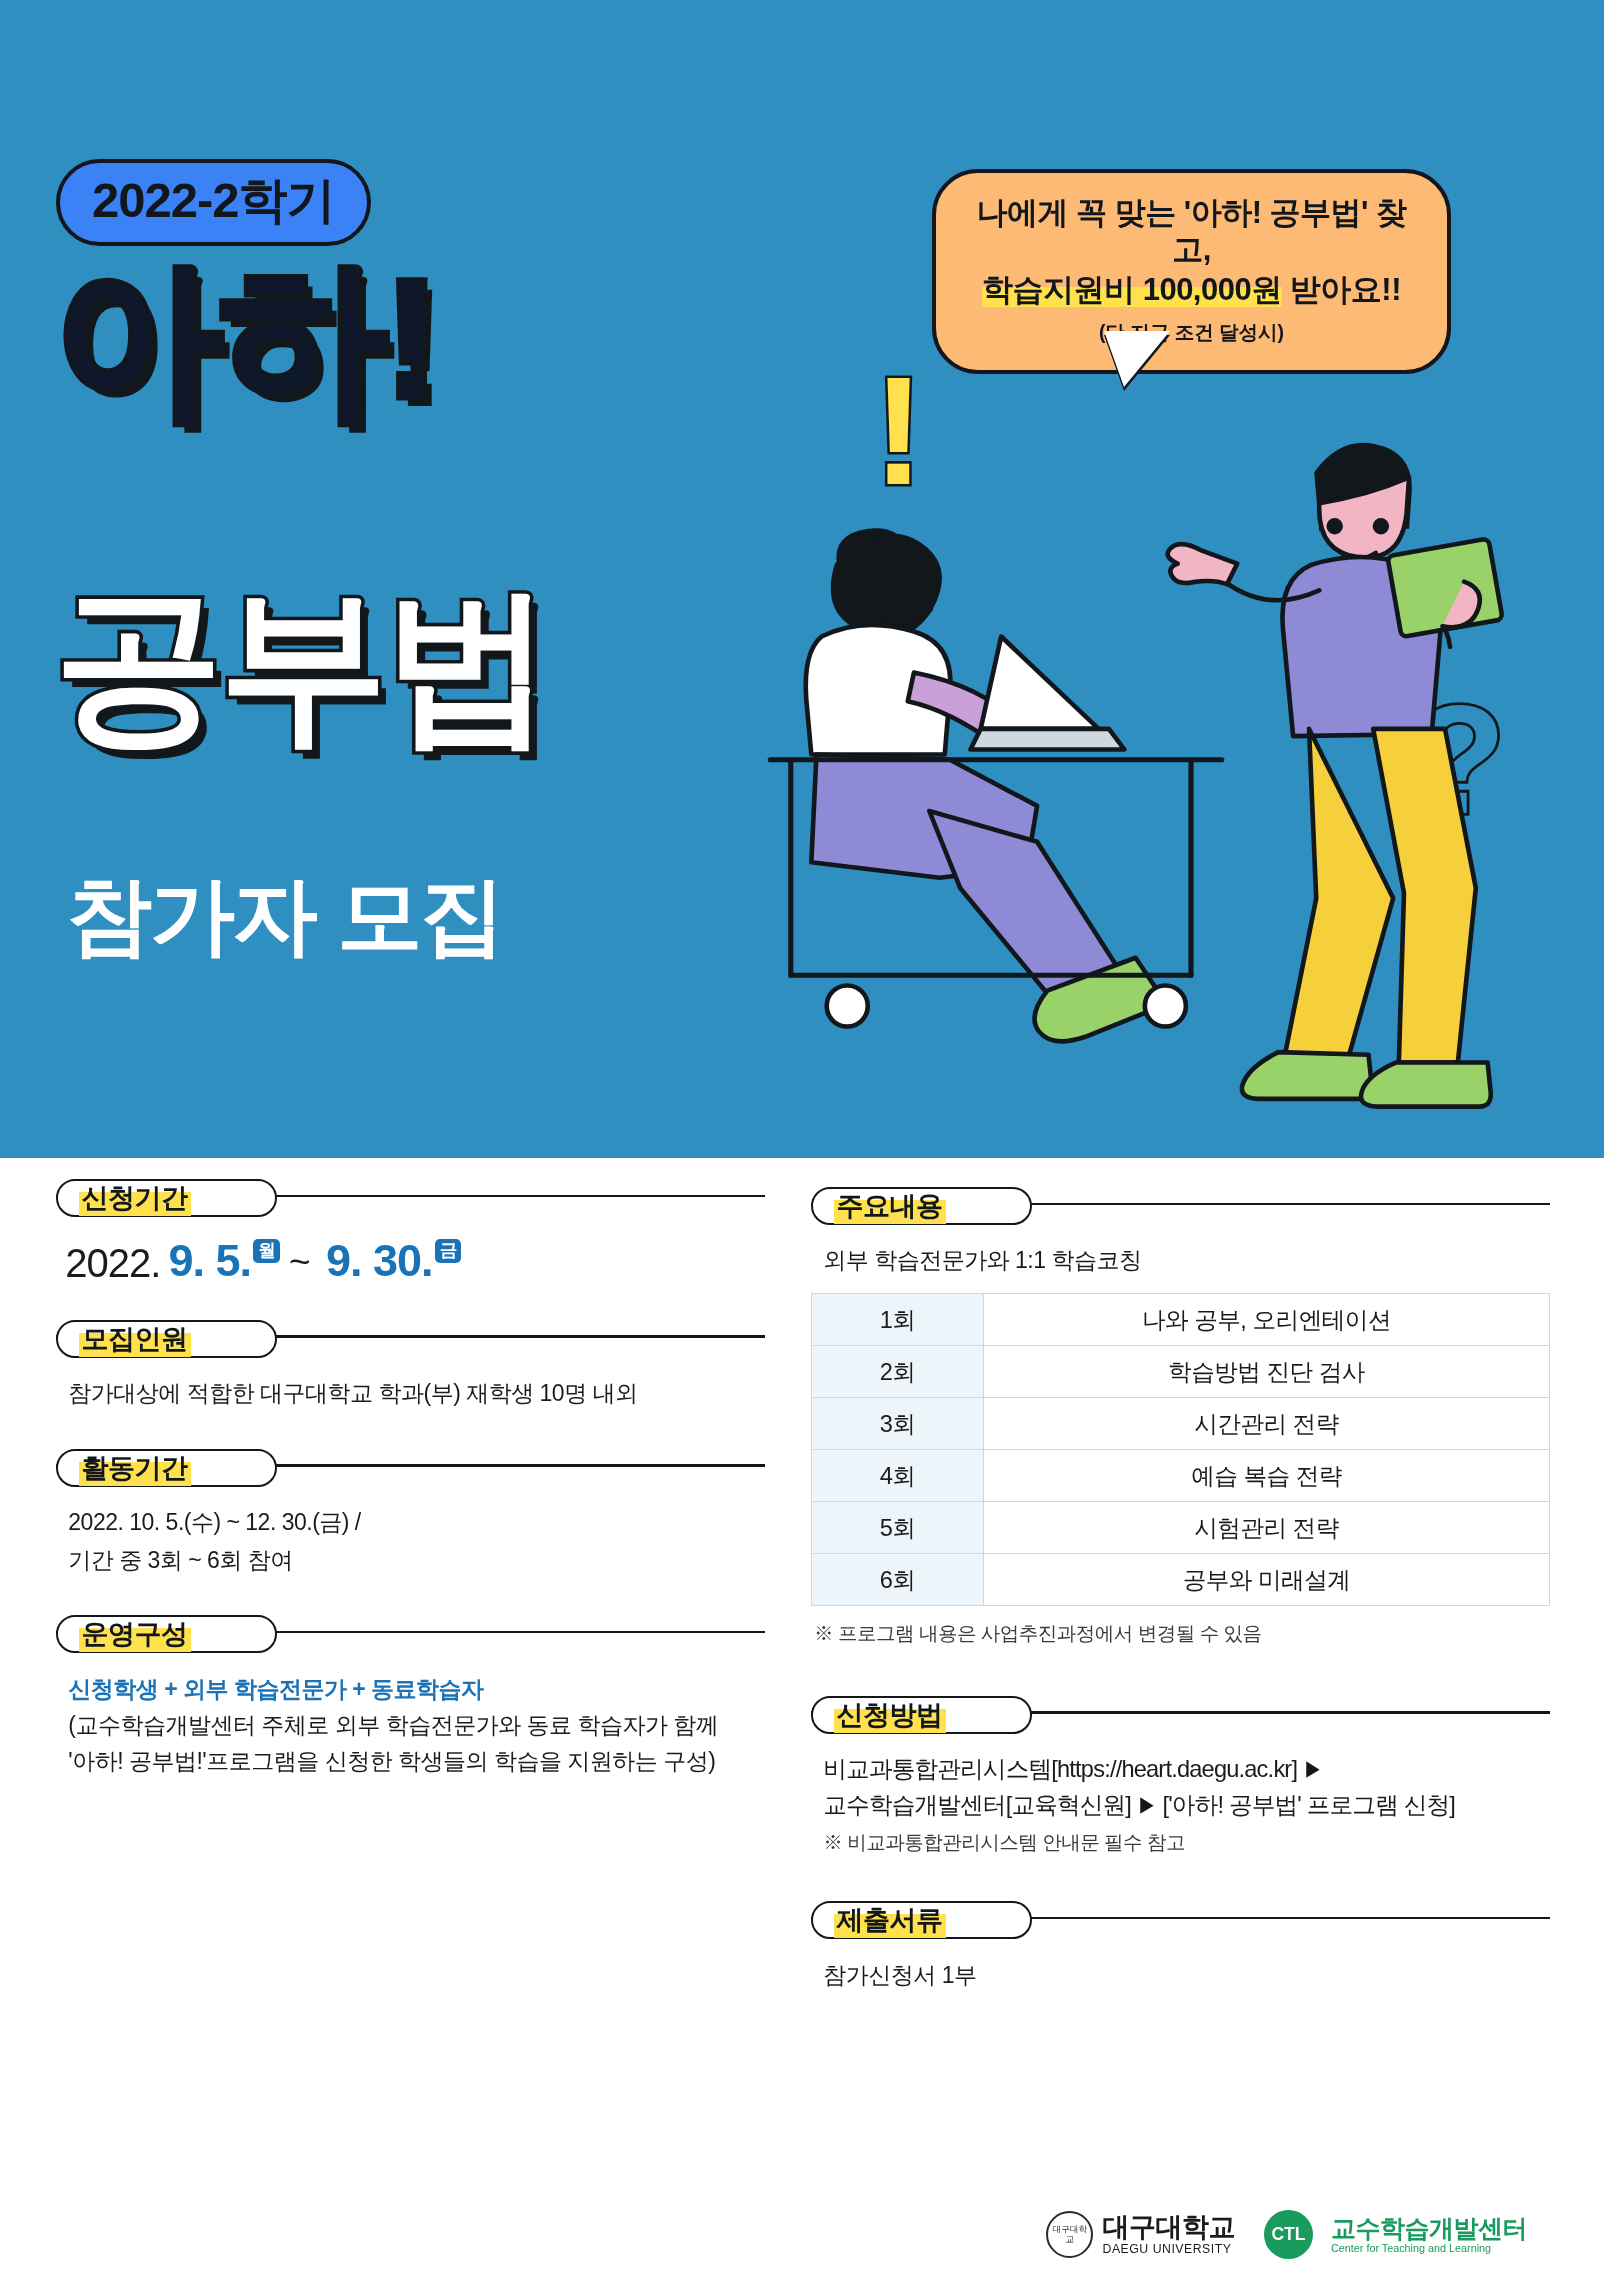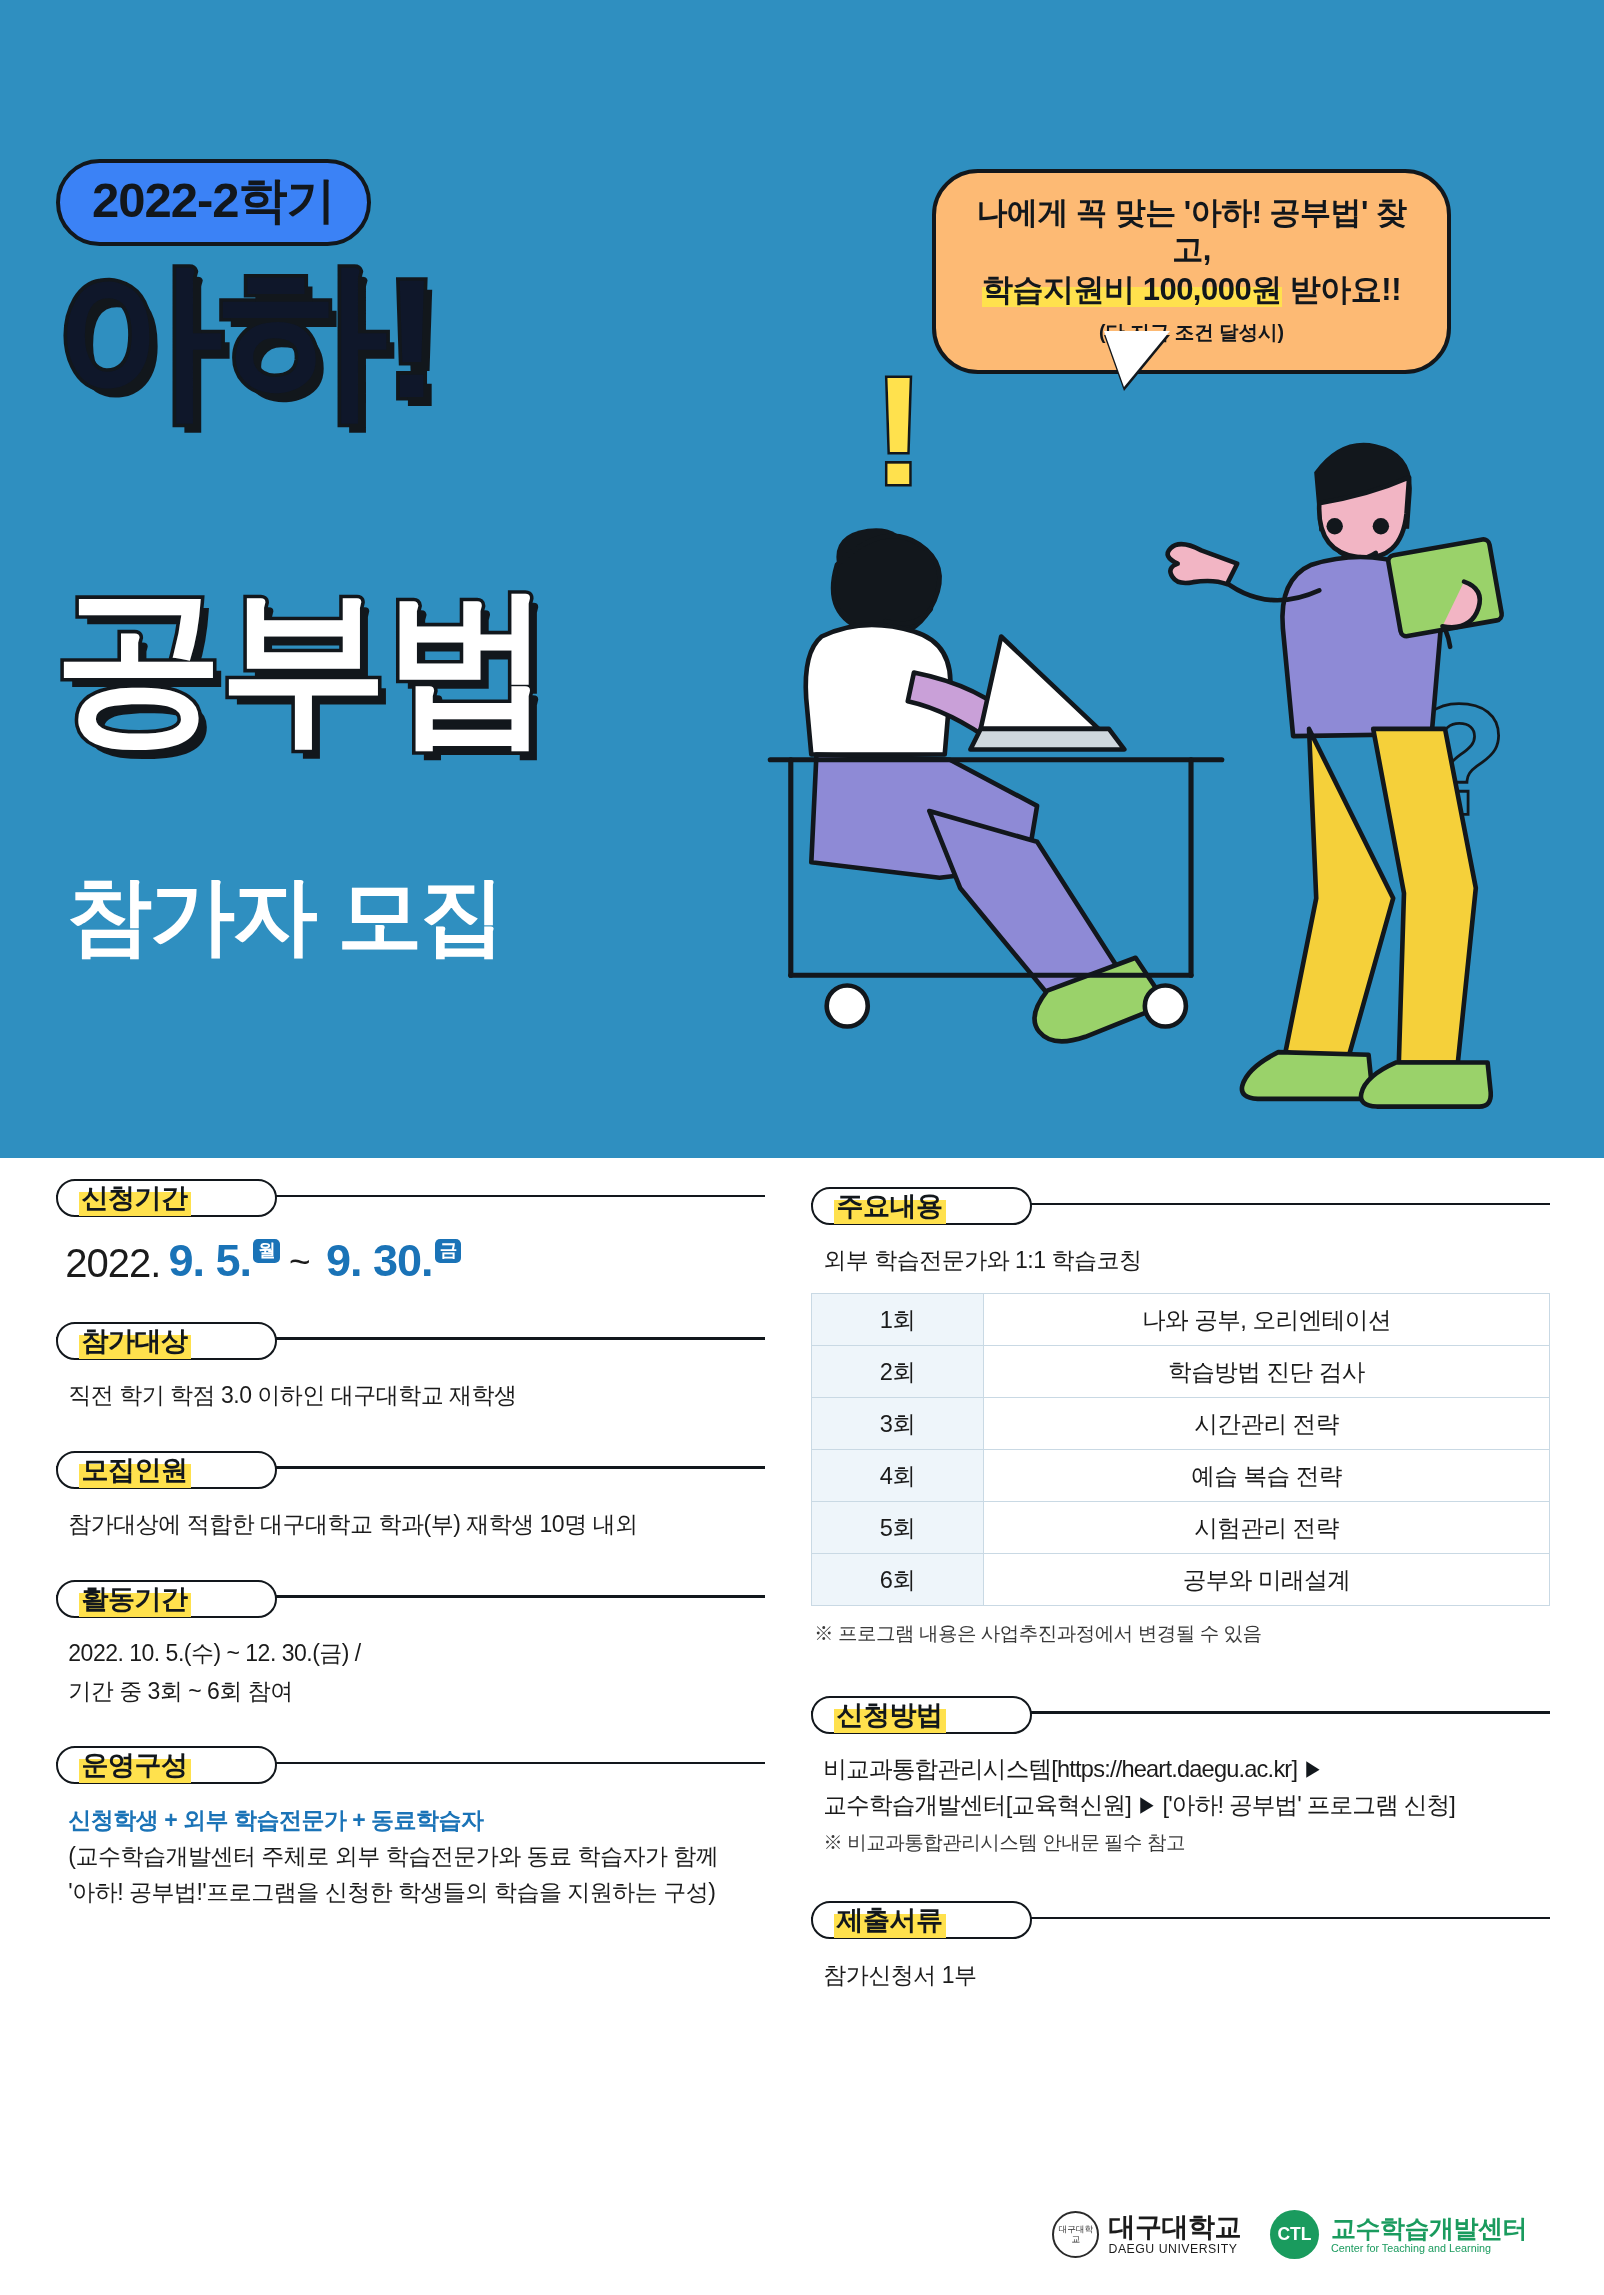--- a/index.html
+++ b/index.html
@@ -354,21 +354,21 @@
     line-height: 1.05;
   }
   .logo-du .txt .en {
     font-size: 12.3px;
     color: #1b1b1b;
     letter-spacing: 0.5px;
   }
   .logo-ctl {
     display: flex;
     align-items: center;
-    gap: 12px;
+    gap: 18px;
   }
   .ctl-mark {
     width: 49px;
     height: 49px;
     border-radius: 50%;
     background: #1a9b5e;
     display: flex;
     align-items: center;
     justify-content: center;
     color: #ffffff;
@@ -471,29 +471,20 @@
     <div class="date-line">
       <span class="date-year">2022.</span>
       <span class="date-strong">9. 5.</span>
       <span class="date-sup">월</span>
       <span class="date-tilde">~</span>
       <span class="date-strong">9. 30.</span>
       <span class="date-sup">금</span>
     </div>
   </div>
 
-  <div class="sec" style="margin-top:36px;">
-    <div class="sec-head">
-      <div class="head-line"></div>
-      <div class="pill">
-        <span class="pill-label">참가대상</span>
-      </div>
-    </div>
-    <div class="sec-body">직전 학기 학점 3.0 이하인 대구대학교 재학생</div>
-  </div>
 
   <div class="sec" style="margin-top:34px;">
     <div class="sec-head">
       <div class="head-line"></div>
       <div class="pill">
         <span class="pill-label">모집인원</span>
       </div>
     </div>
     <div class="sec-body">참가대상에 적합한 대구대학교 학과(부) 재학생 10명 내외</div>
   </div>

